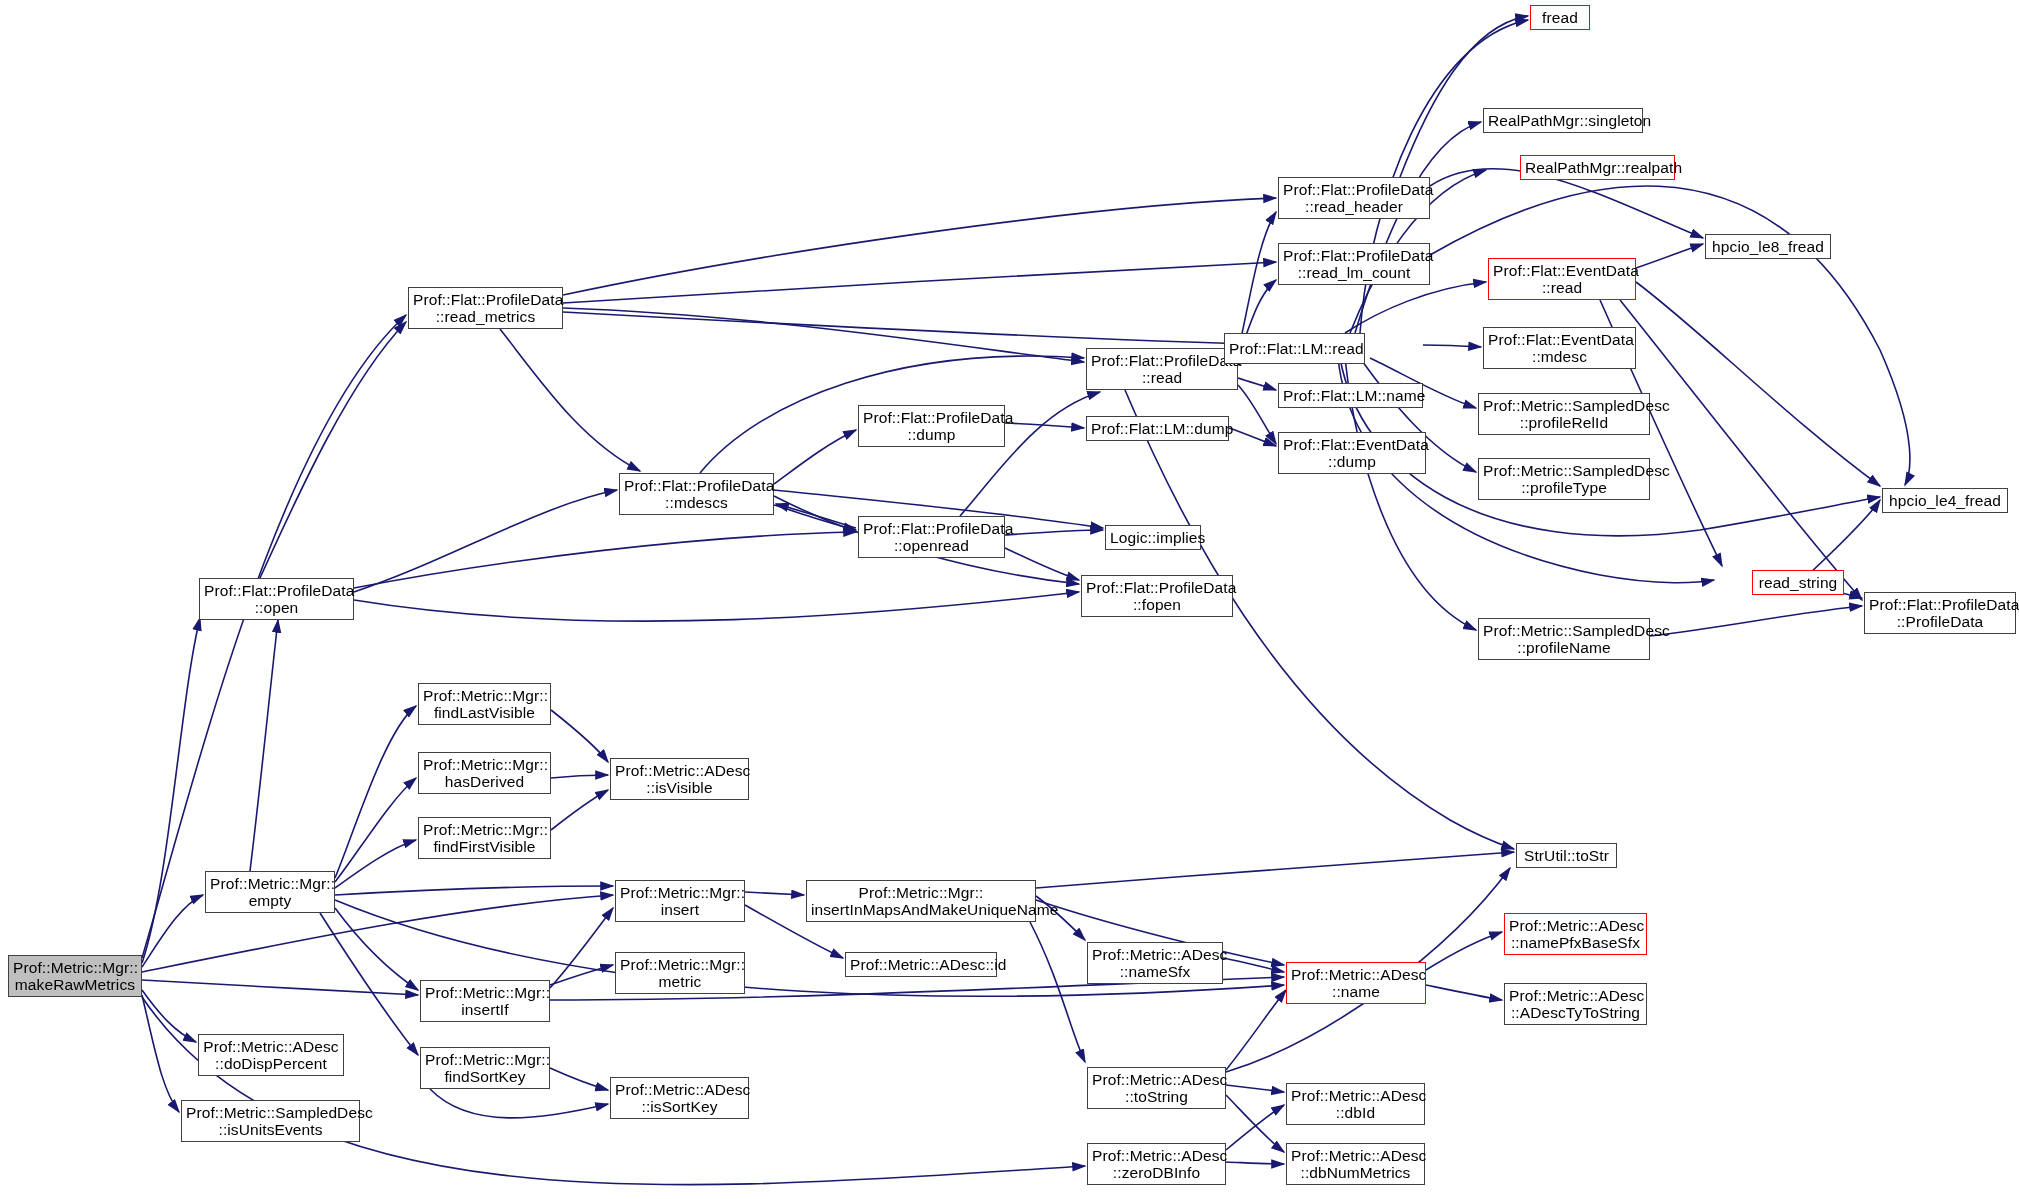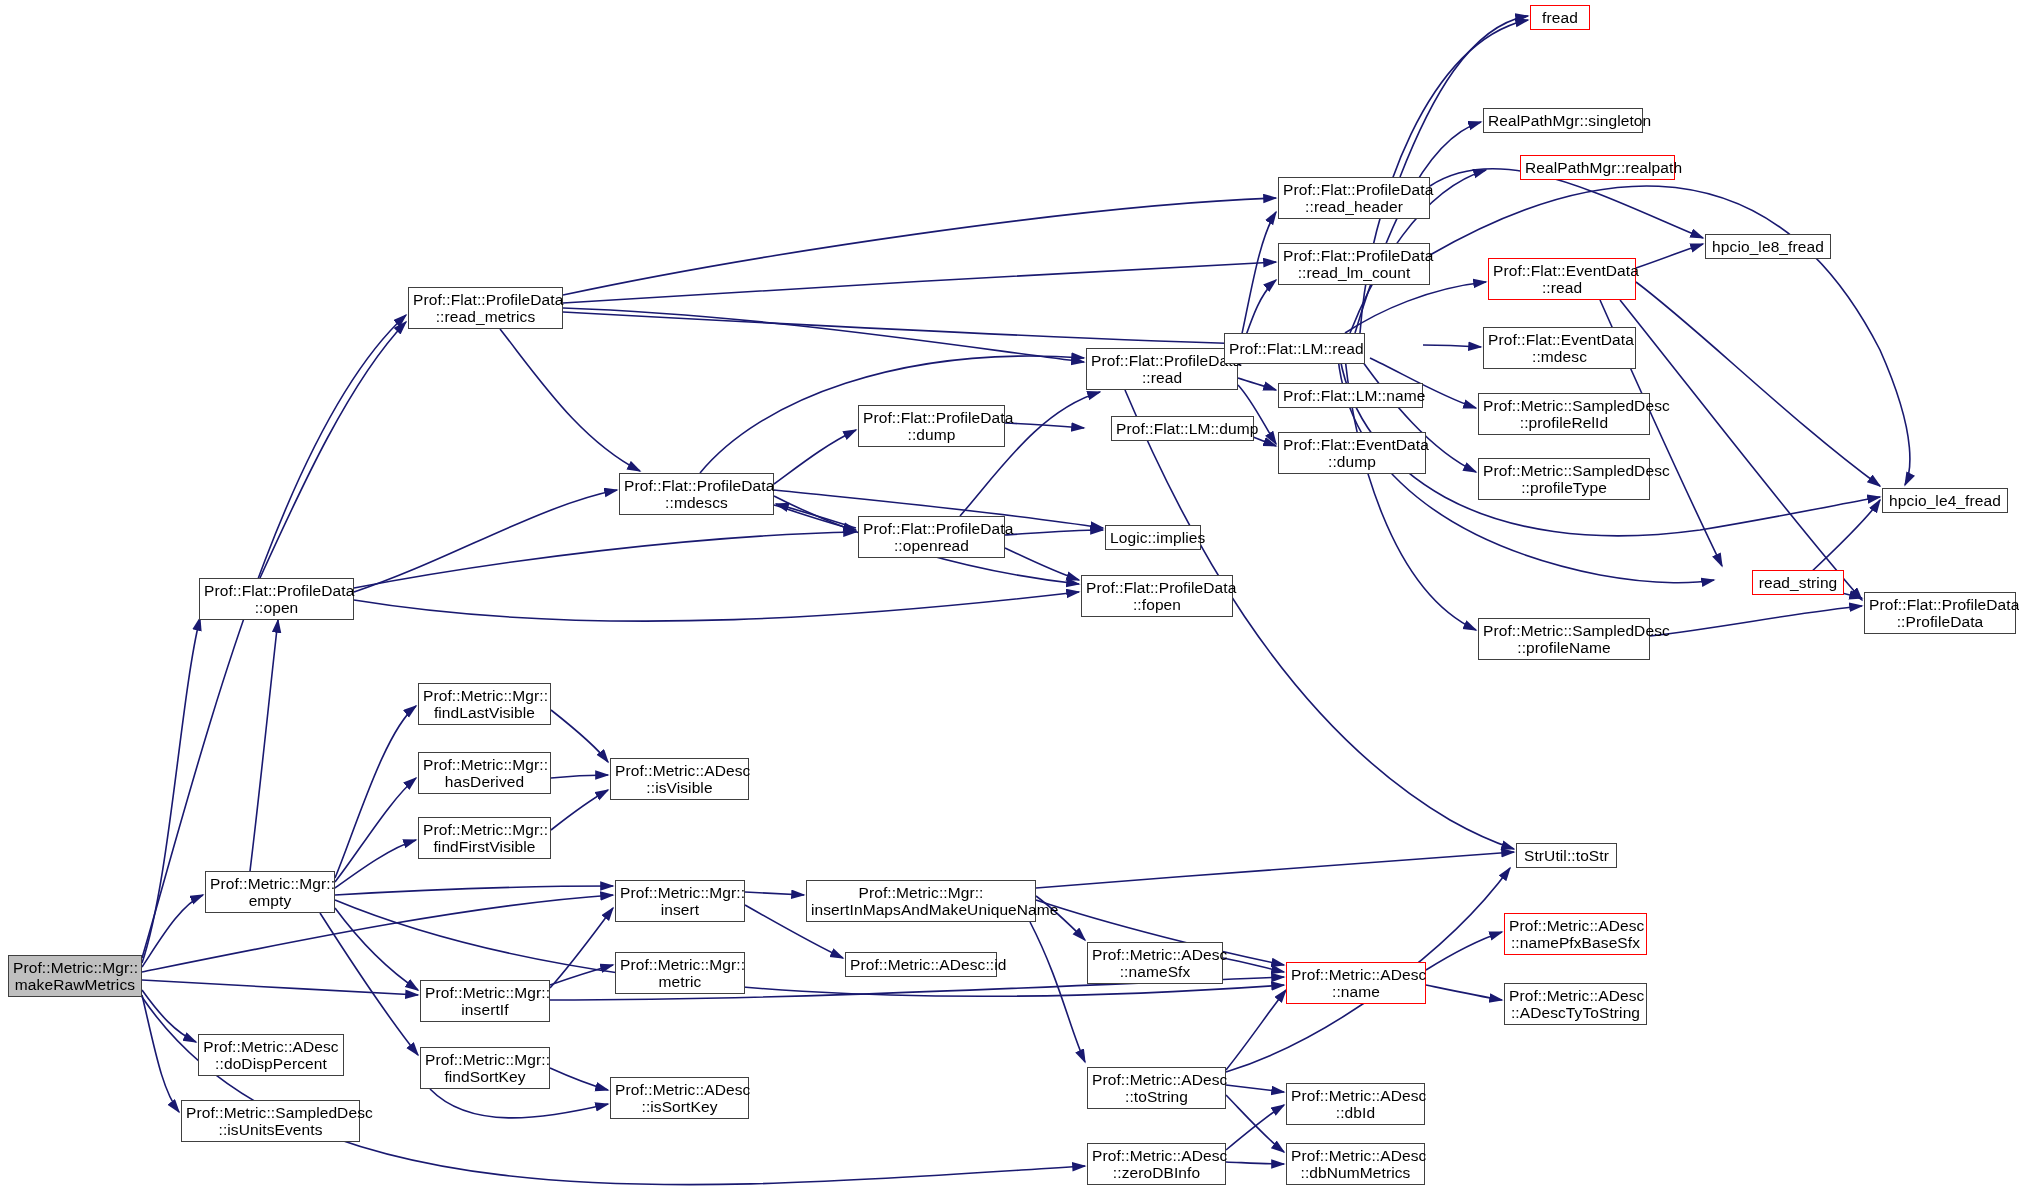--- a/index.html
+++ b/index.html
@@ -329,21 +329,21 @@
       <div class="node" style="left: 619px; top: 473px; width: 155px; height: 42px;"><span class="label">Prof::Flat::ProfileData
 ::mdescs</span></div>
       <div class="node" style="left: 199px; top: 578px; width: 155px; height: 42px;"><span class="label">Prof::Flat::ProfileData
 ::open</span></div>
       <div class="node" style="left: 858px; top: 405px; width: 147px; height: 42px;"><span class="label">Prof::Flat::ProfileData
 ::dump</span></div>
       <div class="node" style="left: 858px; top: 516px; width: 147px; height: 42px;"><span class="label">Prof::Flat::ProfileData
 ::openread</span></div>
       <div class="node" style="left: 1086px; top: 348px; width: 152px; height: 42px;"><span class="label">Prof::Flat::ProfileData
 ::read</span></div>
-      <div class="node" style="left: 1086px; top: 416px; width: 143px; height: 25px; margin-left: 25px;"><span class="label">Prof::Flat::LM::dump</span></div>
+      <div class="node" style="left: 1086px; top: 416px; width: 143px; height: 25px;"><span class="label">Prof::Flat::LM::dump</span></div>
       <div class="node" style="left: 1105px; top: 525px; width: 96px; height: 25px;"><span class="label">Logic::implies</span></div>
       <div class="node" style="left: 1081px; top: 575px; width: 152px; height: 42px;"><span class="label">Prof::Flat::ProfileData
 ::fopen</span></div>
       <div class="node" style="left: 1278px; top: 177px; width: 152px; height: 42px;"><span class="label">Prof::Flat::ProfileData
 ::read_header</span></div>
       <div class="node" style="left: 1278px; top: 243px; width: 152px; height: 42px;"><span class="label">Prof::Flat::ProfileData
 ::read_lm_count</span></div>
       <div class="node" style="left: 1224px; top: 333px; width: 141px; height: 31px;"><span class="label">Prof::Flat::LM::read</span></div>
       <div class="node" style="left: 1278px; top: 383px; width: 145px; height: 25px;"><span class="label">Prof::Flat::LM::name</span></div>
       <div class="node" style="left: 1278px; top: 432px; width: 148px; height: 42px;"><span class="label">Prof::Flat::EventData

